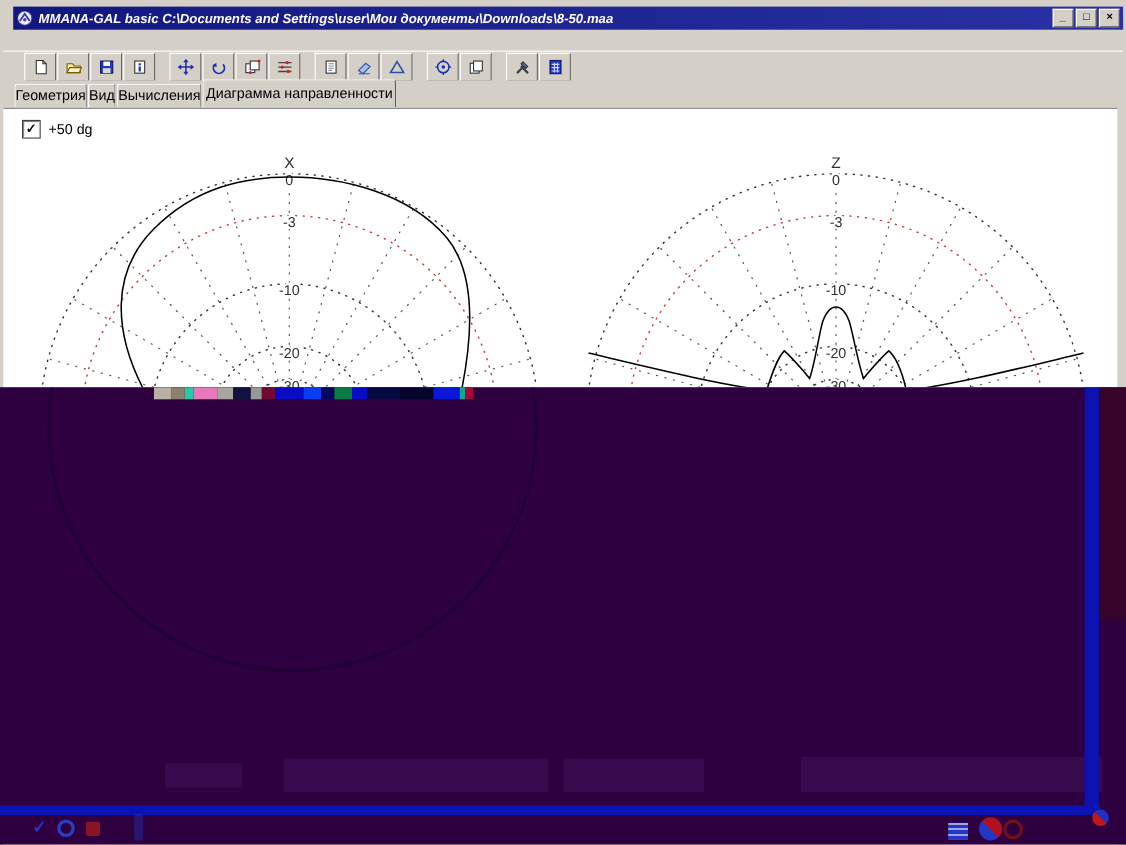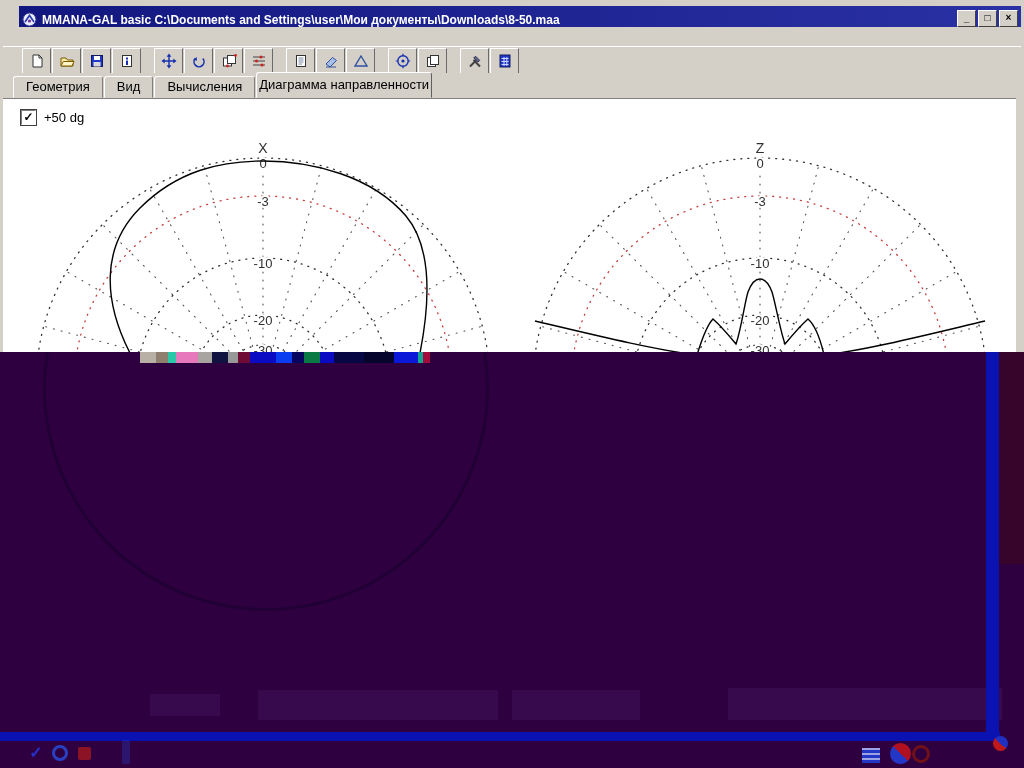--- a/index.html
+++ b/index.html
@@ -1,38 +1,38 @@
 <!DOCTYPE html>
 <html><head>
 <meta charset="utf-8">
 <style>
   html,body{margin:0;padding:0;}
   body{font-family:"Liberation Sans", sans-serif; background:#000;}
   .screen{position:relative;width:1024px;height:768px;overflow:hidden;background:#d4d0c8;}
 
   
   .win-frame{position:absolute;inset:0;border:3px solid #d4d0c8;outline:1px solid #404040;}
-  .titlebar{position:absolute;left:19px;top:6px;right:3px;height:21px;
-    background:linear-gradient(90deg,#12177f,#2a31a4);display:flex;align-items:flex-end;
-    padding:0 3px;color:#fff;font-size:12px;font-weight:bold;}
+  .titlebar{position:absolute;left:12px;top:6px;right:3px;height:21px;
+    background:linear-gradient(90deg,#12177f,#2a31a4);display:flex;align-items:center;
+    padding:0 3px;color:#fff;font-size:12px;font-weight:bold;font-style:italic;}
   .title-text{flex:1;white-space:nowrap;overflow:hidden;margin-left:5px;letter-spacing:0px;}
   .win-btns{display:flex;gap:2px;}
   .win-btn{width:17px;height:15px;background:#d4d0c8;border:1px solid;border-color:#fff #404040 #404040 #fff;
     font-size:10px;line-height:13px;text-align:center;color:#000;font-weight:bold;}
   .menubar{position:absolute;left:3px;top:27px;right:3px;height:19px;background:#d4d0c8;
     display:flex;align-items:center;font-size:12px;color:#000;}
   .menu-item{padding:2px 9px;}
   .toolbar{position:absolute;left:3px;top:46px;right:3px;height:27px;background:#d4d0c8;
     border-top:1px solid #fff;display:flex;align-items:center;padding-left:19px;}
   .tb-btn{width:27px;height:24px;background:#d4d0c8;border:1px solid;border-color:#fff #6a6a6a #6a6a6a #fff;
     display:flex;align-items:center;justify-content:center;margin-right:1px;}
   .tb-sep{width:12px;height:24px;}
   .tabbar{position:absolute;left:3px;top:73px;right:3px;height:25px;background:#d4d0c8;display:flex;
     align-items:flex-end;padding-left:10px;font-size:13px;color:#000;}
-  .tab{height:20px;line-height:20px;padding:0 12px;background:#d4d0c8;
+  .tab{height:20px;line-height:20px;padding:0 0;background:#d4d0c8;
     border:1px solid;border-color:#fff #808080 #d4d0c8 #fff;border-radius:3px 3px 0 0;margin-right:1px;}
   .tab.active{height:24px;line-height:24px;padding:0 2px;position:relative;z-index:2;
     border-color:#fff #606060 #d4d0c8 #fff;}
   .client{position:absolute;left:3px;top:98px;right:8px;bottom:0;background:#fff;
     border-top:1px solid #808080;}
   .client-right-edge{position:absolute;right:3px;top:98px;width:5px;bottom:0;background:#d4d0c8;}
 
   
   .chk-row{position:absolute;left:21px;top:110px;display:flex;align-items:center;gap:8px;
     font-size:13px;color:#000;z-index:3;}

